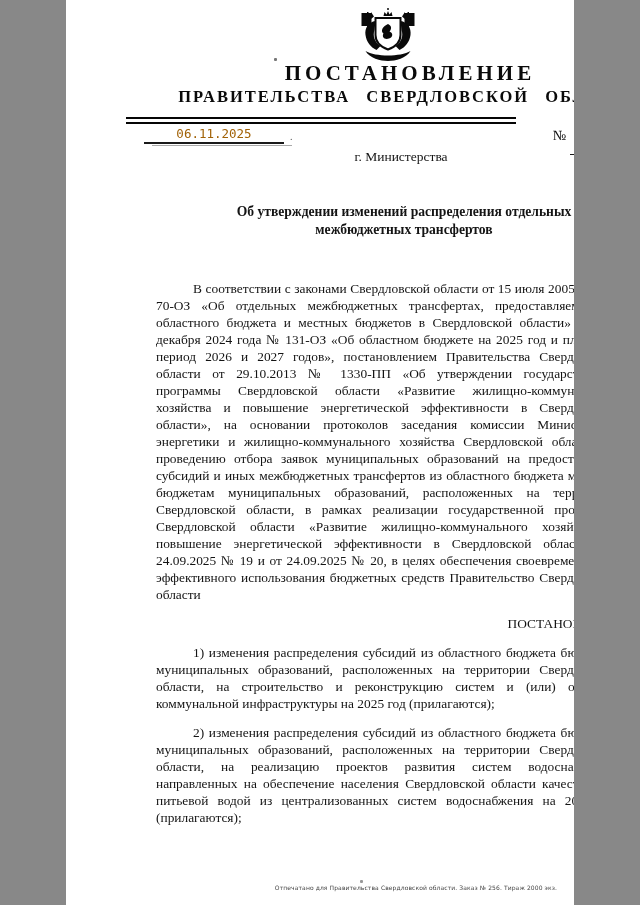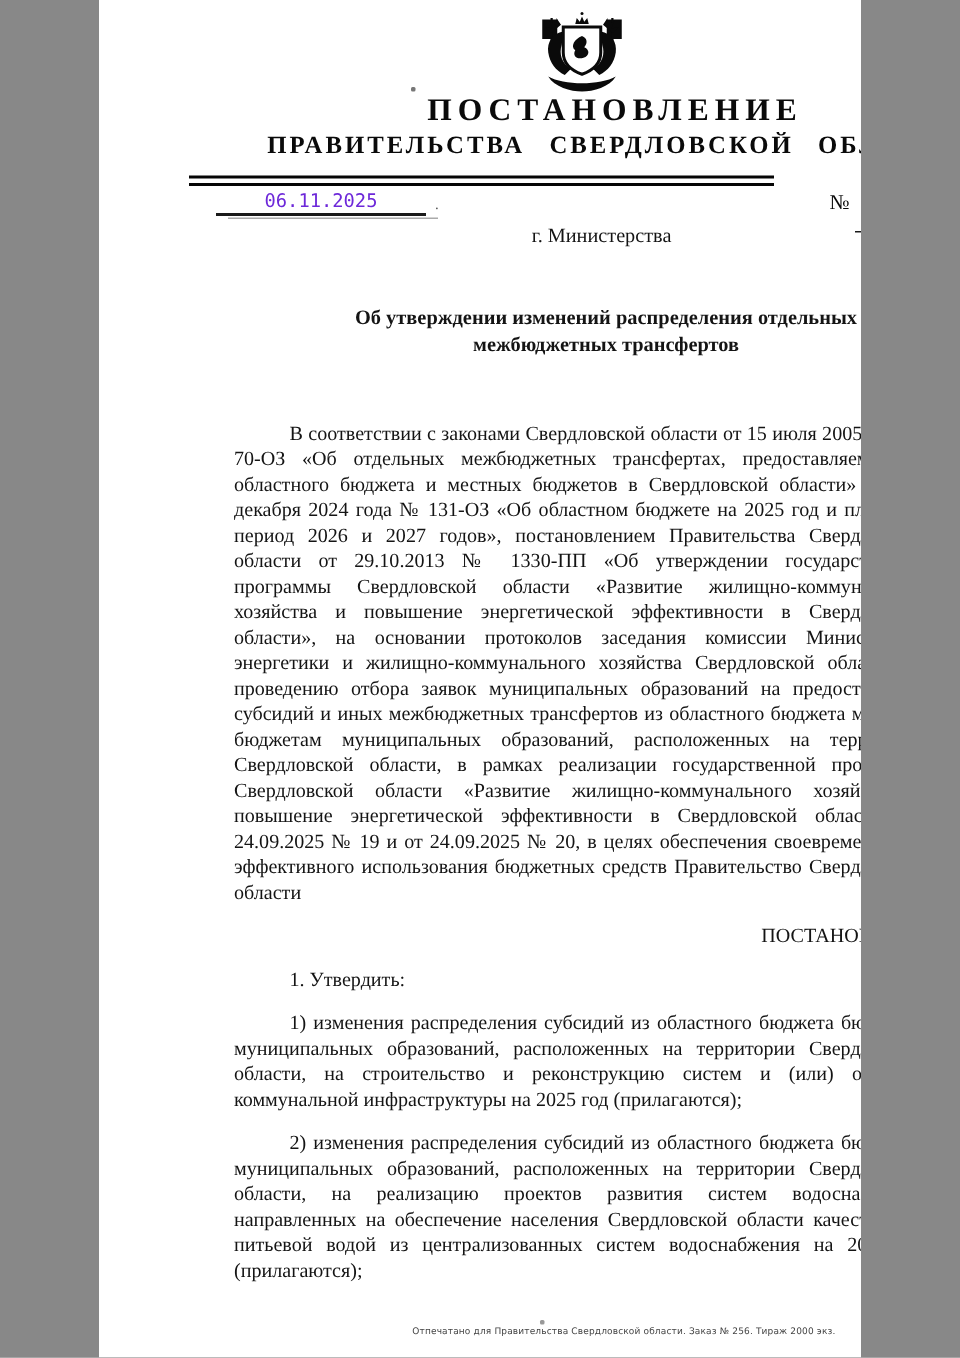--- a/index.html
+++ b/index.html
@@ -24,21 +24,21 @@
     text-align:center;font-weight:bold;font-size:16.5px;letter-spacing:2px;
     word-spacing:10px;color:#0a0a0a;white-space:nowrap;
   }
   .header-rule{
     position:absolute;top:117px;left:60px;right:58px;height:3px;
     border-top:2px solid #050505;border-bottom:2.5px solid #050505;
   }
   .date-box{
     position:absolute;top:126px;left:78px;width:140px;height:16px;
     border-bottom:2px solid #1a1a1a;text-align:center;
-    font-family:"DejaVu Sans Mono", monospace;font-size:12.5px;color:#6d28d9;
+    font-family:"DejaVu Sans Mono", monospace;font-size:12.5px;color:#a16207;
   }
   .date-box::after{ 
     content:"";position:absolute;left:8px;right:-8px;bottom:-4px;
     border-bottom:1.5px solid #aaa;
   }
   .date-stray{position:absolute;top:131px;left:224px;font-size:10px;color:#555;}
   .num-sign{position:absolute;top:128px;left:487px;font-size:14px;color:#0a0a0a;}
   .num-box{
     position:absolute;top:138px;left:504px;width:77px;height:16px;
     border-bottom:1.8px solid #1a1a1a;text-align:center;
@@ -106,21 +106,20 @@
 
   <div class="city">г. Министерства</div>
 
   <div class="subject">
     <span>Об утверждении изменений распределения отдельных межбюджетных трансфертов</span>
   </div>
 
   <div class="body-text">
     <p class="indent">В соответствии с законами Свердловской области от 15 июля 2005 года № 70-ОЗ «Об отдельных межбюджетных трансфертах, предоставляемых из областного бюджета и местных бюджетов в Свердловской области» и от 4 декабря 2024 года № 131-ОЗ «Об областном бюджете на 2025 год и плановый период 2026 и 2027 годов», постановлением Правительства Свердловской области от 29.10.2013 № 1330-ПП «Об утверждении государственной программы Свердловской области «Развитие жилищно-коммунального хозяйства и повышение энергетической эффективности в Свердловской области», на основании протоколов заседания комиссии Министерства энергетики и жилищно-коммунального хозяйства Свердловской области по проведению отбора заявок муниципальных образований на предоставление субсидий и иных межбюджетных трансфертов из областного бюджета местным бюджетам муниципальных образований, расположенных на территории Свердловской области, в рамках реализации государственной программы Свердловской области «Развитие жилищно-коммунального хозяйства и повышение энергетической эффективности в Свердловской области» от 24.09.2025 № 19 и от 24.09.2025 № 20, в целях обеспечения своевременного и эффективного использования бюджетных средств Правительство Свердловской области</p>
     <p class="resolves">ПОСТАНОВЛЯЕТ:</p>
-    <p class="indent">1. Утвердить:</p>
     <p class="indent">1) изменения распределения субсидий из областного бюджета бюджетам муниципальных образований, расположенных на территории Свердловской области, на строительство и реконструкцию систем и (или) объектов коммунальной инфраструктуры на 2025 год (прилагаются);</p>
     <p class="indent">2) изменения распределения субсидий из областного бюджета бюджетам муниципальных образований, расположенных на территории Свердловской области, на реализацию проектов развития систем водоснабжения, направленных на обеспечение населения Свердловской области качественной питьевой водой из централизованных систем водоснабжения на 2025 год (прилагаются);</p>
   </div>
 
   <div class="imprint">Отпечатано для Правительства Свердловской области. Заказ № 256. Тираж 2000 экз.</div>
 
   <div class="dot dot-a"></div>
   <div class="dot dot-b"></div>
 
 </div>

